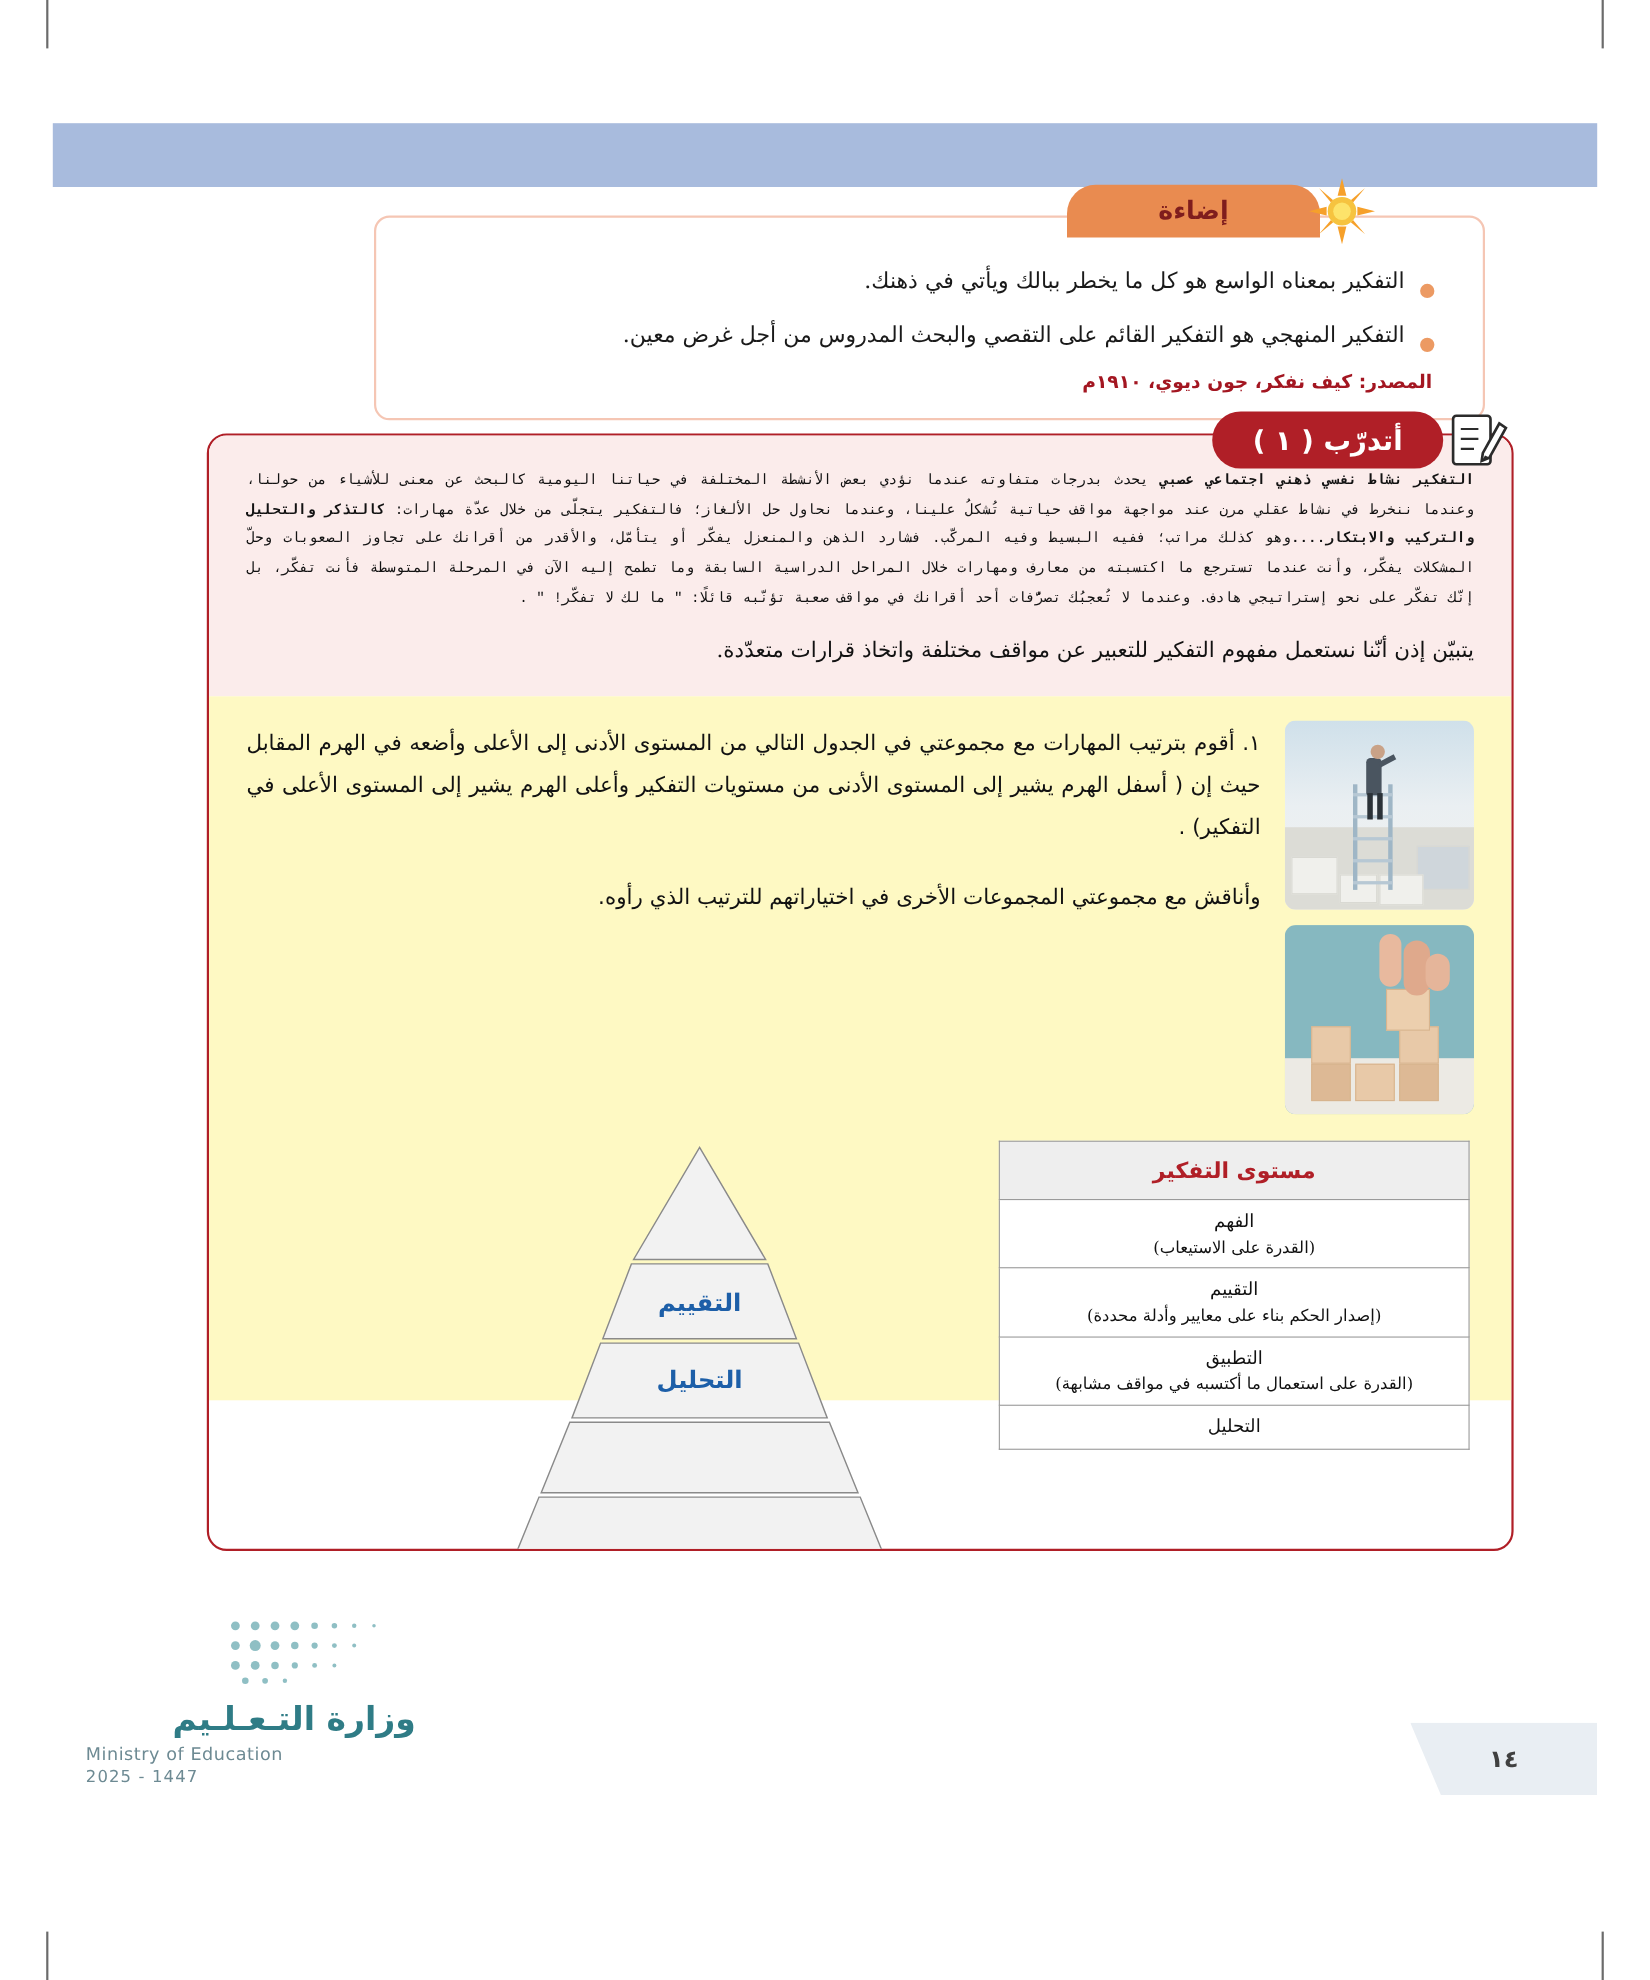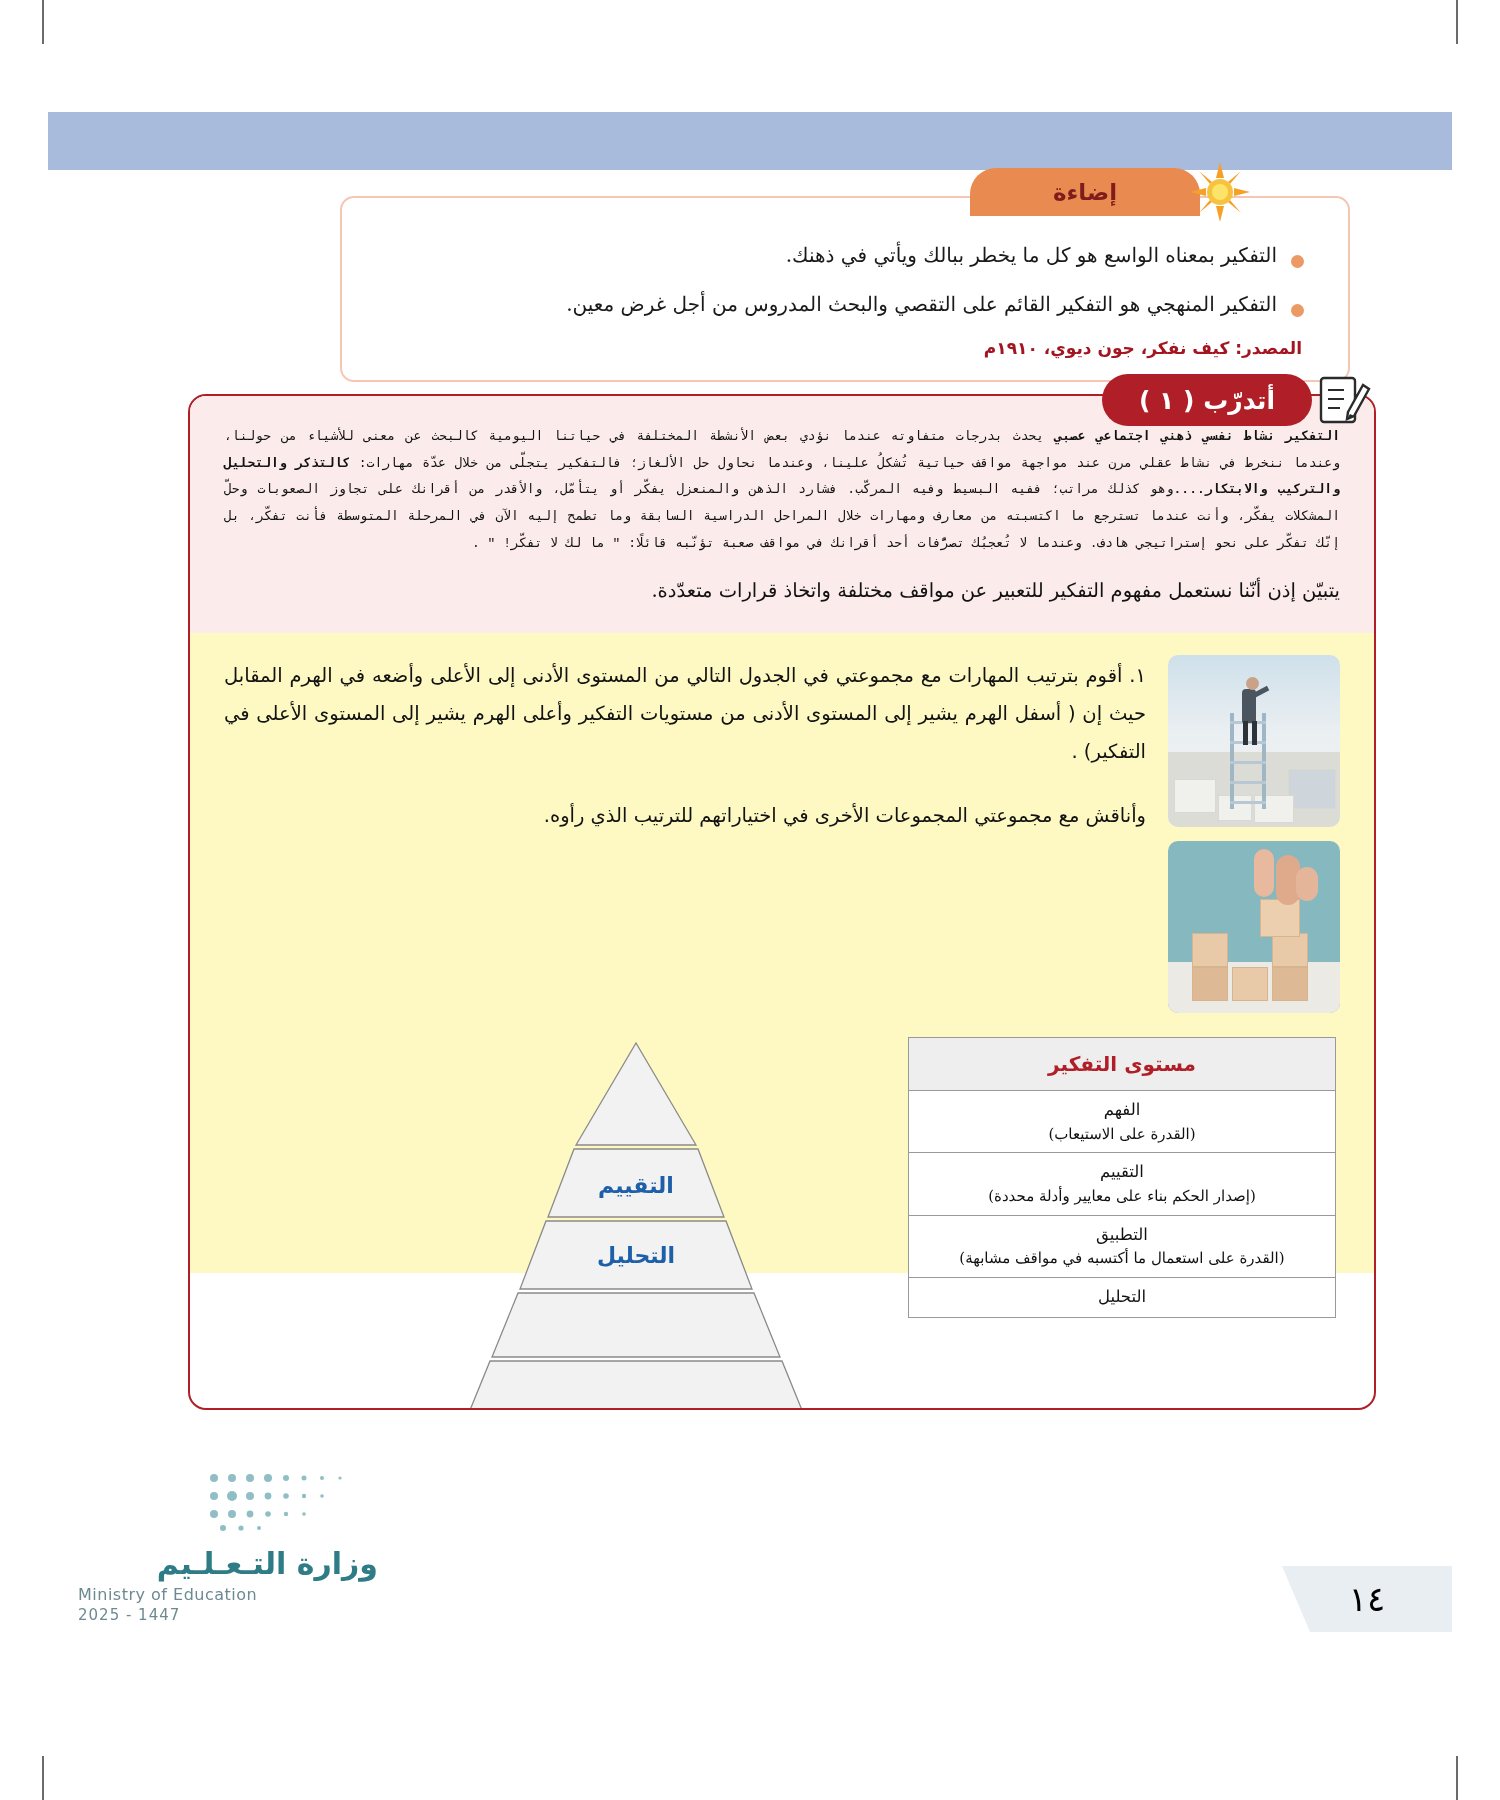--- a/index.html
+++ b/index.html
@@ -58,21 +58,21 @@
   .idaa-body {
     position: relative;
     border: 2px solid #f5c6b4;
     border-radius: 14px;
     background: #ffffff;
     padding: 42px 44px 22px 44px;
     min-height: 130px;
   }
   .idaa-line {
     display: flex;
-    align-items: center;
+    align-items: flex-end;
     justify-content: flex-start;
     gap: 14px;
     margin-bottom: 18px;
     direction: rtl;
   }
   .idaa-bullet {
     flex: 0 0 auto;
     width: 13px; height: 13px;
     border-radius: 50%;
     background: #ec9a63;
@@ -336,23 +336,23 @@
     position: absolute;
     right: 48px; bottom: 168px;
     width: 170px; height: 66px;
     background: #e9eef3;
     display: flex;
     align-items: center;
     justify-content: center;
     clip-path: polygon(0 0, 100% 0, 100% 100%, 28px 100%);
   }
   .pagenum {
-    color: #000000;
-    font-size: 34px;
-    font-weight: normal;
+    color: #404040;
+    font-size: 22px;
+    font-weight: bold;
   }
 </style>
 </head>
 <body>
 
 <div class="crop-mark crop-tl-v"></div>
 <div class="crop-mark crop-tr-v"></div>
 <div class="crop-mark crop-bl-v"></div>
 <div class="crop-mark crop-br-v"></div>
 

